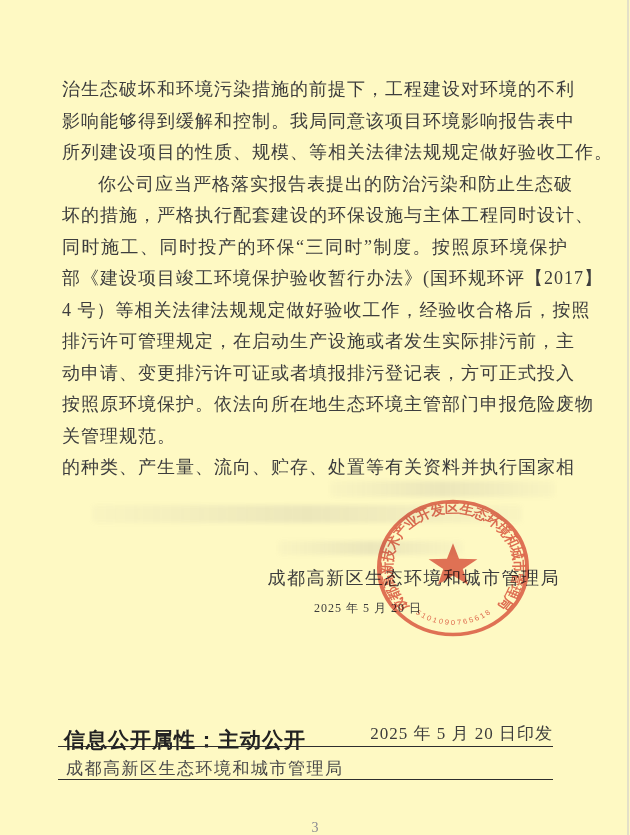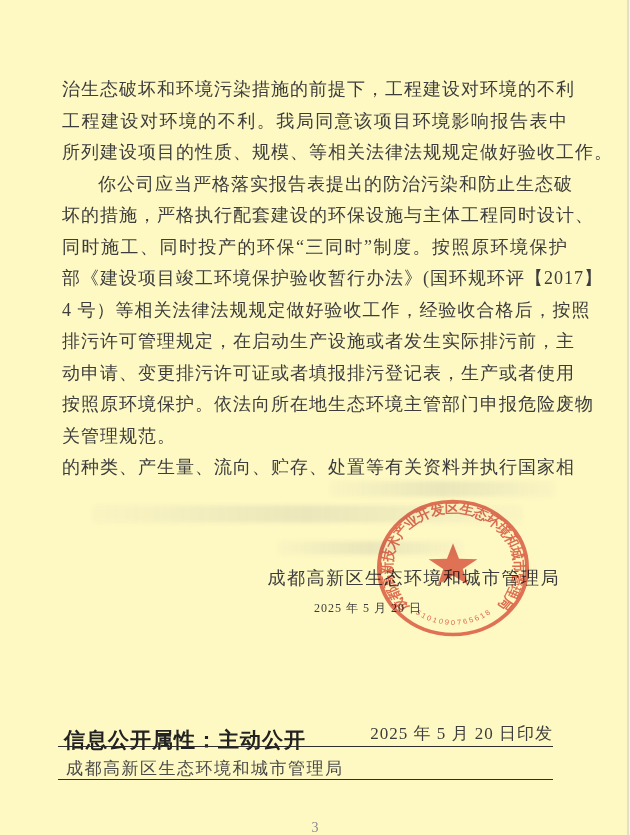--- a/index.html
+++ b/index.html
@@ -77,29 +77,29 @@
 <div class="page">
 
   <div class="scan-edge"></div>
 
   <div class="smudge s1"></div>
   <div class="smudge s2"></div>
   <div class="smudge s3"></div>
 
   <div class="body-text">
     <div class="bline">治生态破坏和环境污染措施的前提下，工程建设对环境的不利</div>
-    <div class="bline">工程建设对环境的不利。我局同意该项目环境影响报告表中</div>
+    <div class="bline">影响能够得到缓解和控制。我局同意该项目环境影响报告表中</div>
     <div class="bline">所列建设项目的性质、规模、等相关法律法规规定做好验收工作。</div>
     <div class="bline indent">你公司应当严格落实报告表提出的防治污染和防止生态破</div>
     <div class="bline">坏的措施，严格执行配套建设的环保设施与主体工程同时设计、</div>
     <div class="bline">同时施工、同时投产的环保“三同时”制度。按照原环境保护</div>
     <div class="bline">部《建设项目竣工环境保护验收暂行办法》(国环规环评【2017】</div>
     <div class="bline">4 号）等相关法律法规规定做好验收工作，经验收合格后，按照</div>
     <div class="bline">排污许可管理规定，在启动生产设施或者发生实际排污前，主</div>
-    <div class="bline">动申请、变更排污许可证或者填报排污登记表，生产或者使用</div>
+    <div class="bline">动申请、变更排污许可证或者填报排污登记表，方可正式投入</div>
     <div class="bline">按照原环境保护。依法向所在地生态环境主管部门申报危险废物</div>
     <div class="bline short">关管理规范。</div>
     <div class="bline">的种类、产生量、流向、贮存、处置等有关资料并执行国家相</div>
   </div>
 
   <div class="sig-agency">成都高新区生态环境和城市管理局</div>
   <div class="sig-date">2025 年 5 月 20 日</div>
 
   <svg class="seal" viewBox="0 0 160 160" preserveAspectRatio="none">
     <circle cx="80" cy="80" r="75" fill="none" stroke="#d9534a" stroke-width="4" opacity="0.92"></circle>

